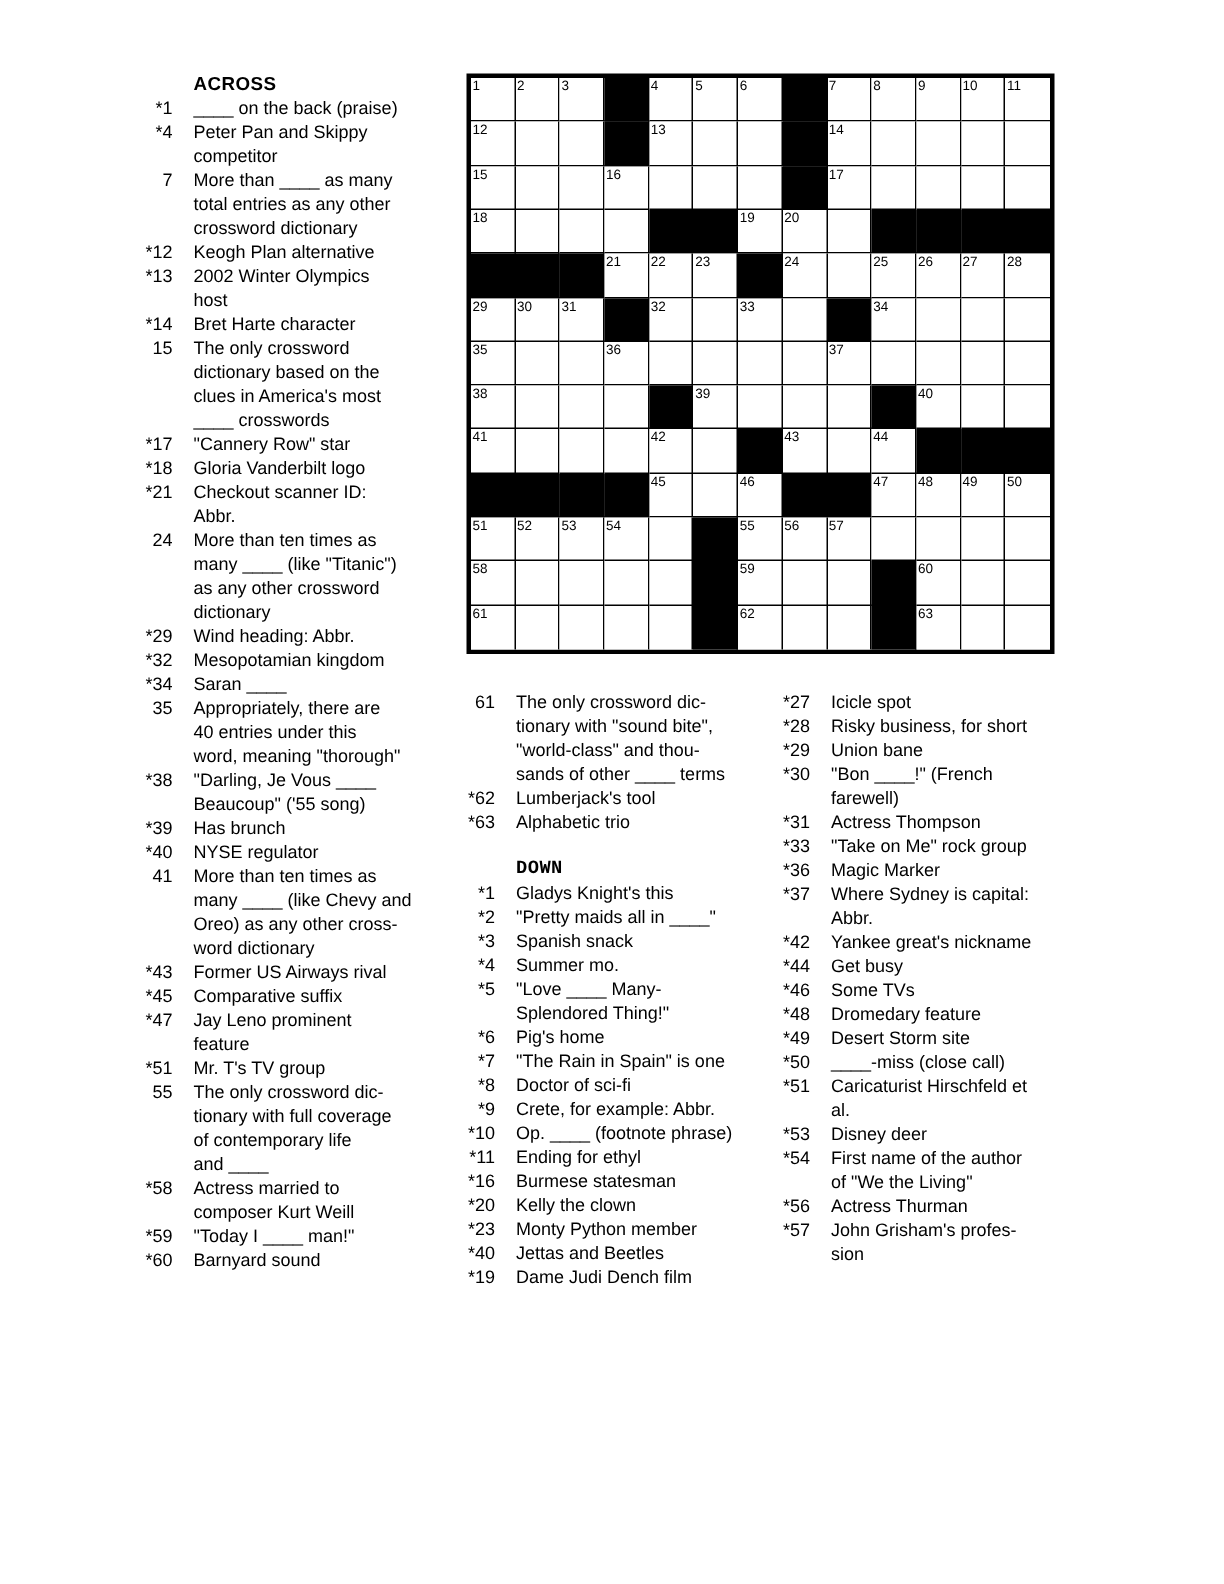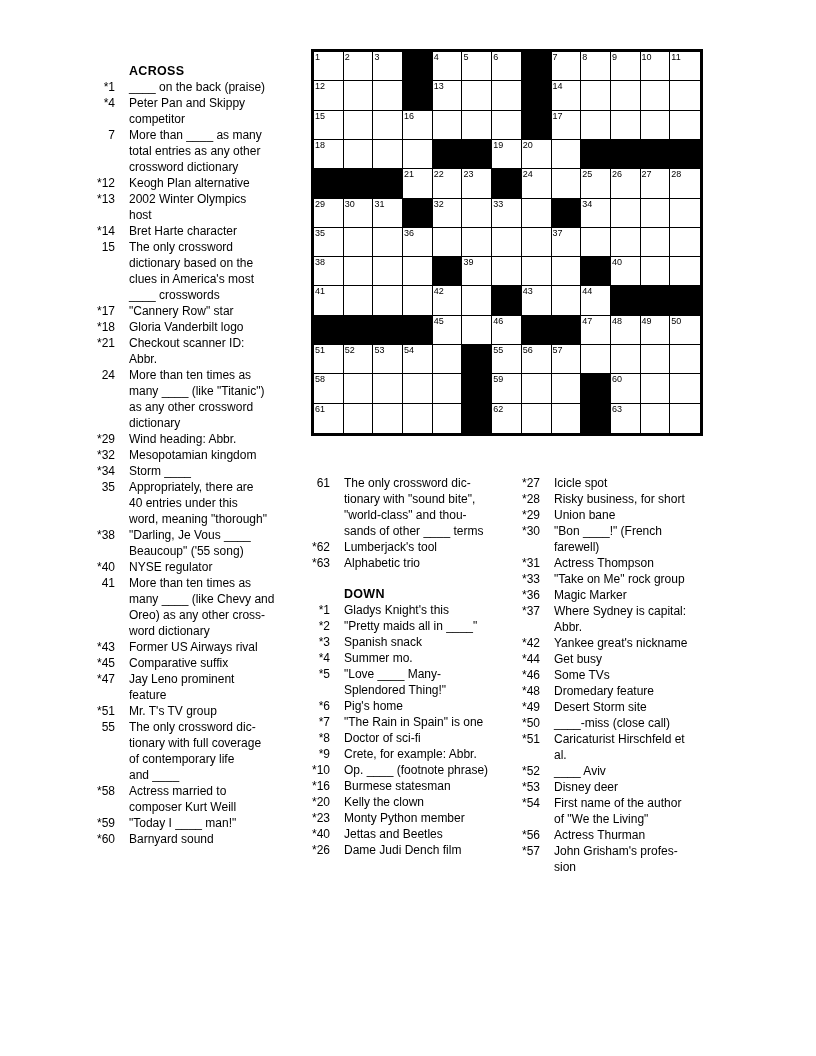--- a/index.html
+++ b/index.html
@@ -1,32 +1,32 @@
 <!DOCTYPE html>
 <html><head>
 <meta charset="utf-8">
 <style>
   html,body { margin:0; padding:0; background:#ffffff; }
   .page {
     position:relative; width:816px; height:1056px; background:#ffffff;
     font-family:"Liberation Sans", sans-serif; color:#000000; overflow:hidden;
   }
-  .clues { position:absolute; font-size:12px; line-height:16px;margin-top:15px; }
+  .clues { position:absolute; font-size:12px; line-height:16px; }
   .heading { font-weight:bold; font-size:12.5px; line-height:16px; letter-spacing:0.3px; }
   .clue { display:flex; }
   .clue .n { flex:none; text-align:right; }
   .clue .t { margin-left:14px; white-space:pre-line; }
 
   #col-across1 { left:93px;  top:48px;  width:222px; }
   #col-across1 .n { width:22px; }
   #col-across1 .heading { margin-left:36px; }
 
   #col-mid { left:300px; top:460px; width:226px; }
   #col-mid .n { width:30px; }
-  #col-mid .heading { margin-left:44px; margin-top:15px; }
+  #col-mid .heading { margin-left:44px; margin-top:15px;font-family:Liberation Mono, monospace; }
 
   #col-right { left:510px; top:460px; width:245px; }
   #col-right .n { width:30px; }
 
   #grid {
     position:absolute; left:311px; top:49px; width:392px; height:387px;
     box-sizing:border-box; border:3px solid #000; background:#fff;
     display:grid; grid-template-columns:repeat(13,1fr); grid-template-rows:repeat(13,1fr);
   }
   .cell { position:relative; border-right:1px solid #000; border-bottom:1px solid #000; background:#fff; }
@@ -101,32 +101,36 @@
         <div class="clue">
           <div class="n">*29</div>
           <div class="t">Wind heading: Abbr.</div>
         </div>
         <div class="clue">
           <div class="n">*32</div>
           <div class="t">Mesopotamian kingdom</div>
         </div>
         <div class="clue">
           <div class="n">*34</div>
-          <div class="t">Storm ____</div>
+          <div class="t">Saran ____</div>
         </div>
         <div class="clue">
           <div class="n">35</div>
           <div class="t">Appropriately, there are
 40 entries under this
 word, meaning "thorough"</div>
         </div>
         <div class="clue">
           <div class="n">*38</div>
           <div class="t">"Darling, Je Vous ____
 Beaucoup" ('55 song)</div>
+        </div>
+        <div class="clue">
+          <div class="n">*39</div>
+          <div class="t">Has brunch</div>
         </div>
         <div class="clue">
           <div class="n">*40</div>
           <div class="t">NYSE regulator</div>
         </div>
         <div class="clue">
           <div class="n">41</div>
           <div class="t">More than ten times as
 many ____ (like Chevy and
 Oreo) as any other cross-
@@ -525,37 +529,41 @@
         </div>
         <div class="clue">
           <div class="n">*9</div>
           <div class="t">Crete, for example: Abbr.</div>
         </div>
         <div class="clue">
           <div class="n">*10</div>
           <div class="t">Op. ____ (footnote phrase)</div>
         </div>
         <div class="clue">
+          <div class="n">*11</div>
+          <div class="t">Ending for ethyl</div>
+        </div>
+        <div class="clue">
           <div class="n">*16</div>
           <div class="t">Burmese statesman</div>
         </div>
         <div class="clue">
           <div class="n">*20</div>
           <div class="t">Kelly the clown</div>
         </div>
         <div class="clue">
           <div class="n">*23</div>
           <div class="t">Monty Python member</div>
         </div>
         <div class="clue">
           <div class="n">*40</div>
           <div class="t">Jettas and Beetles</div>
         </div>
         <div class="clue">
-          <div class="n">*26</div>
+          <div class="n">*19</div>
           <div class="t">Dame Judi Dench film</div>
         </div>
       </div>
   </div>
 
   <div id="col-right" class="clues">
     <div>
         <div class="clue">
           <div class="n">*27</div>
           <div class="t">Icicle spot</div>
@@ -613,24 +621,20 @@
         <div class="clue">
           <div class="n">*50</div>
           <div class="t">____-miss (close call)</div>
         </div>
         <div class="clue">
           <div class="n">*51</div>
           <div class="t">Caricaturist Hirschfeld et
 al.</div>
         </div>
         <div class="clue">
-          <div class="n">*52</div>
-          <div class="t">____ Aviv</div>
-        </div>
-        <div class="clue">
           <div class="n">*53</div>
           <div class="t">Disney deer</div>
         </div>
         <div class="clue">
           <div class="n">*54</div>
           <div class="t">First name of the author
 of "We the Living"</div>
         </div>
         <div class="clue">
           <div class="n">*56</div>

